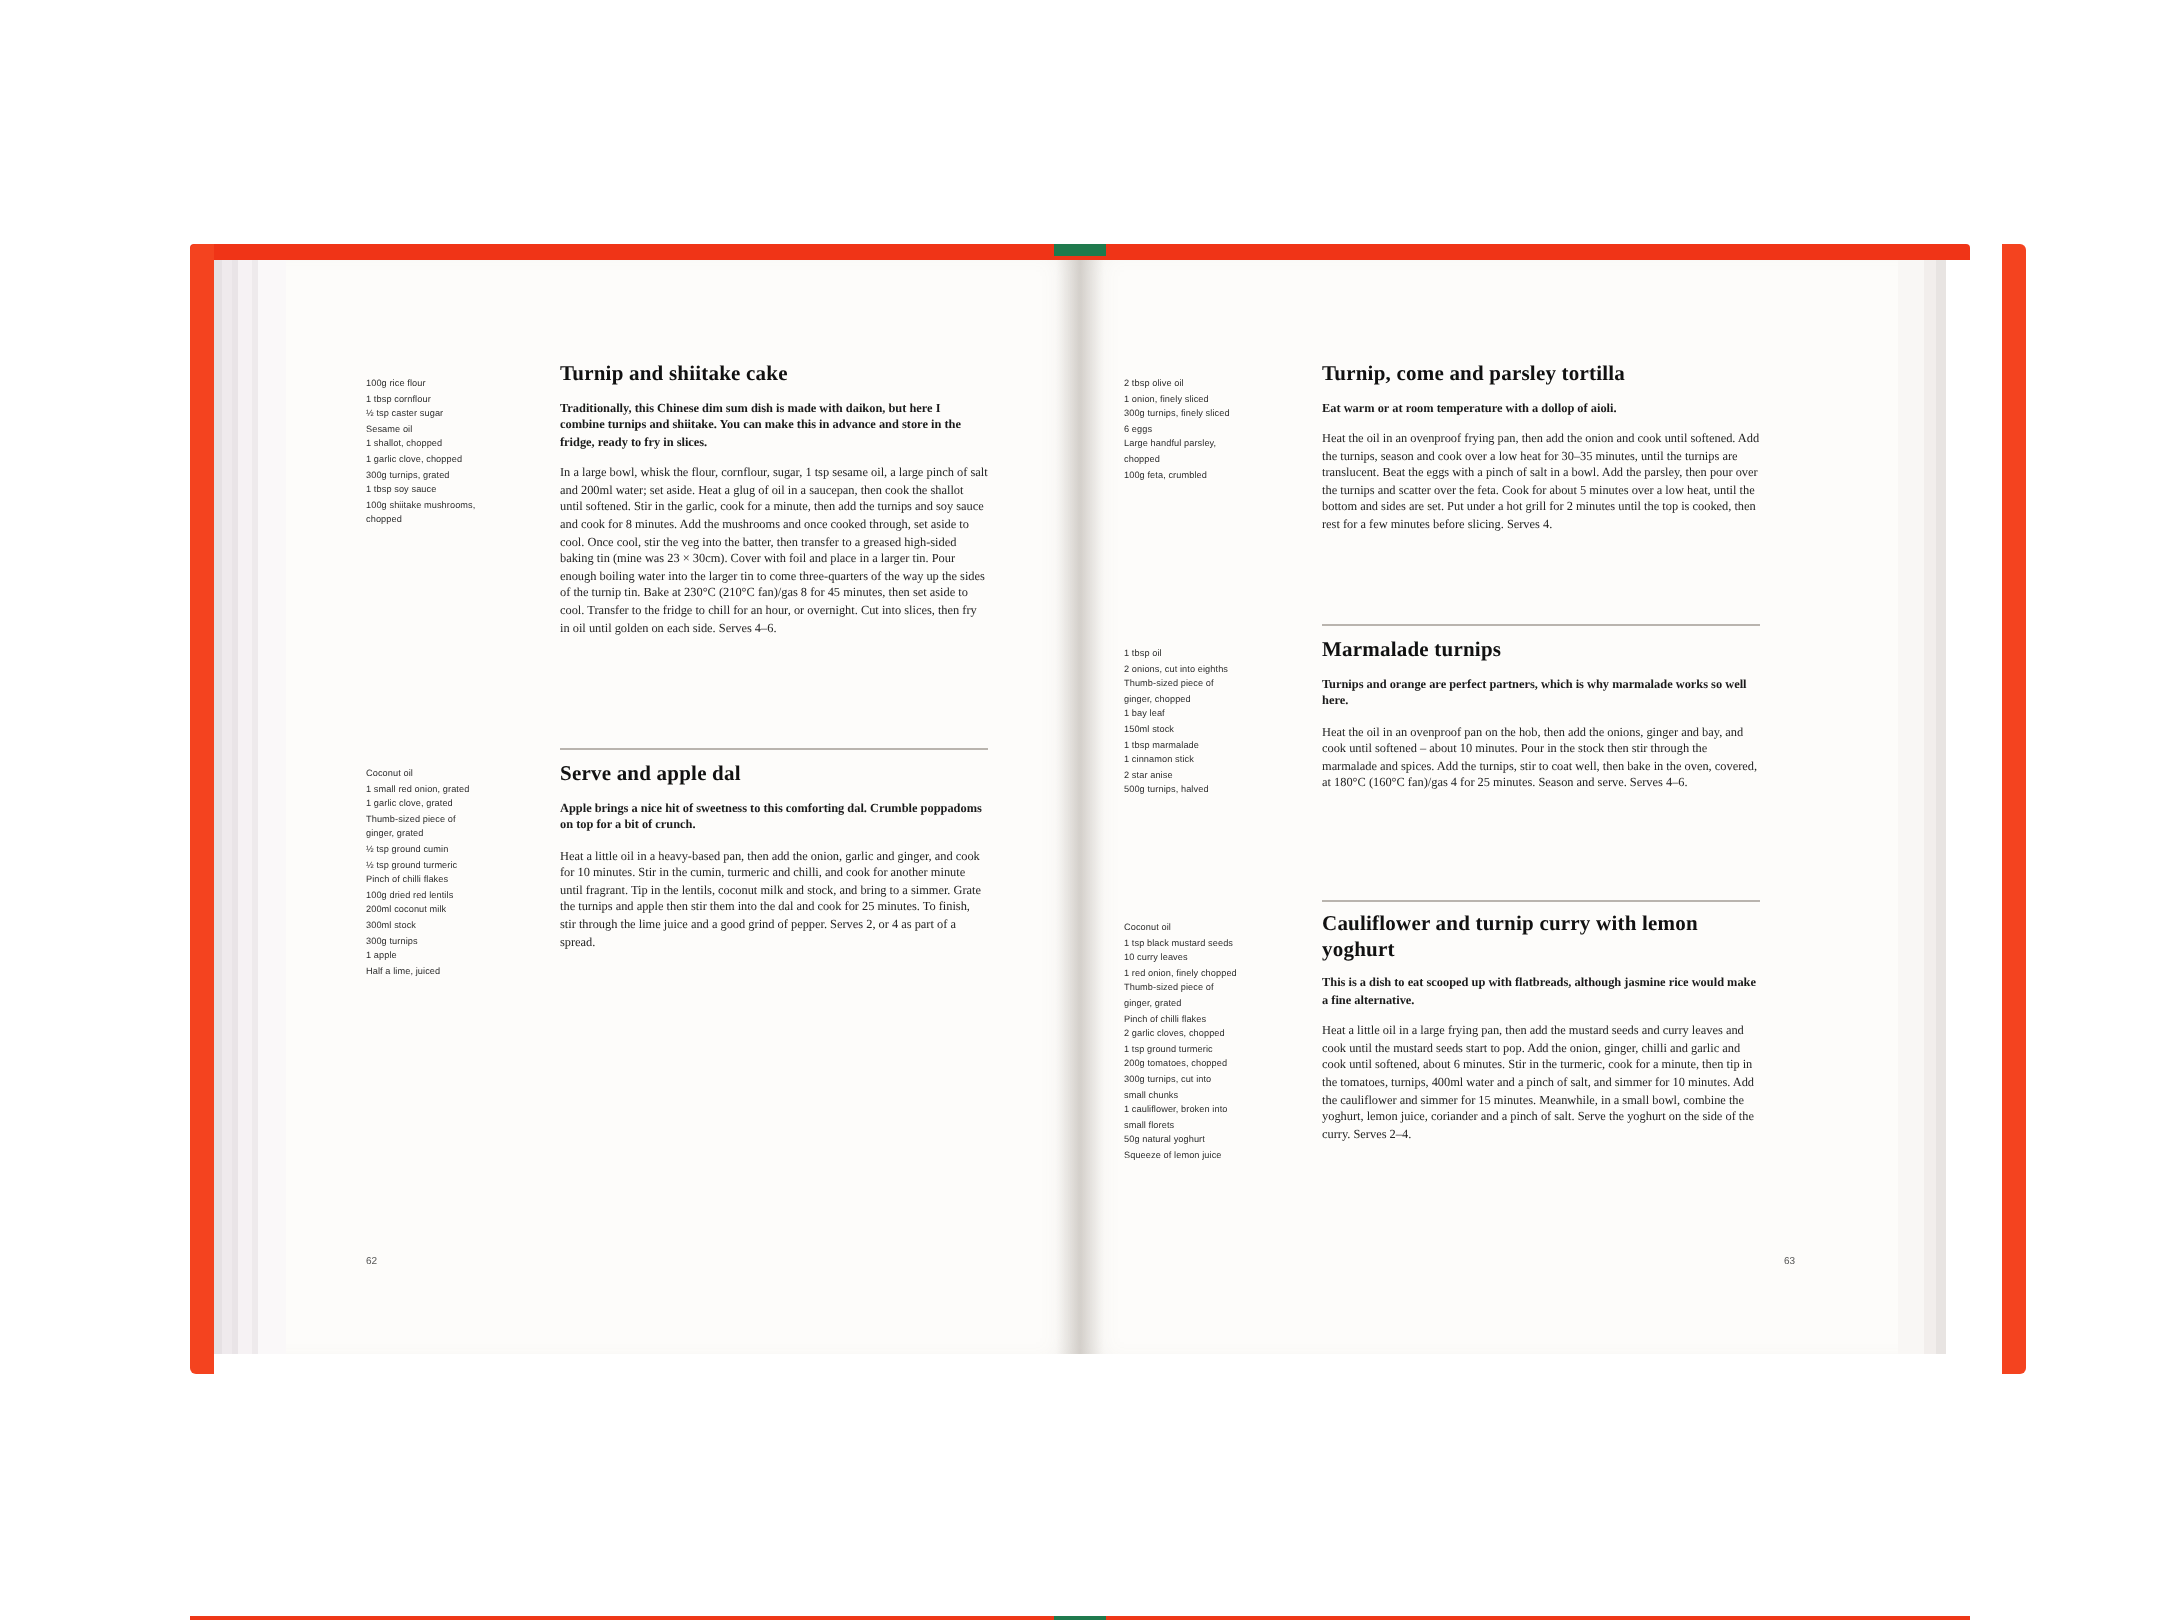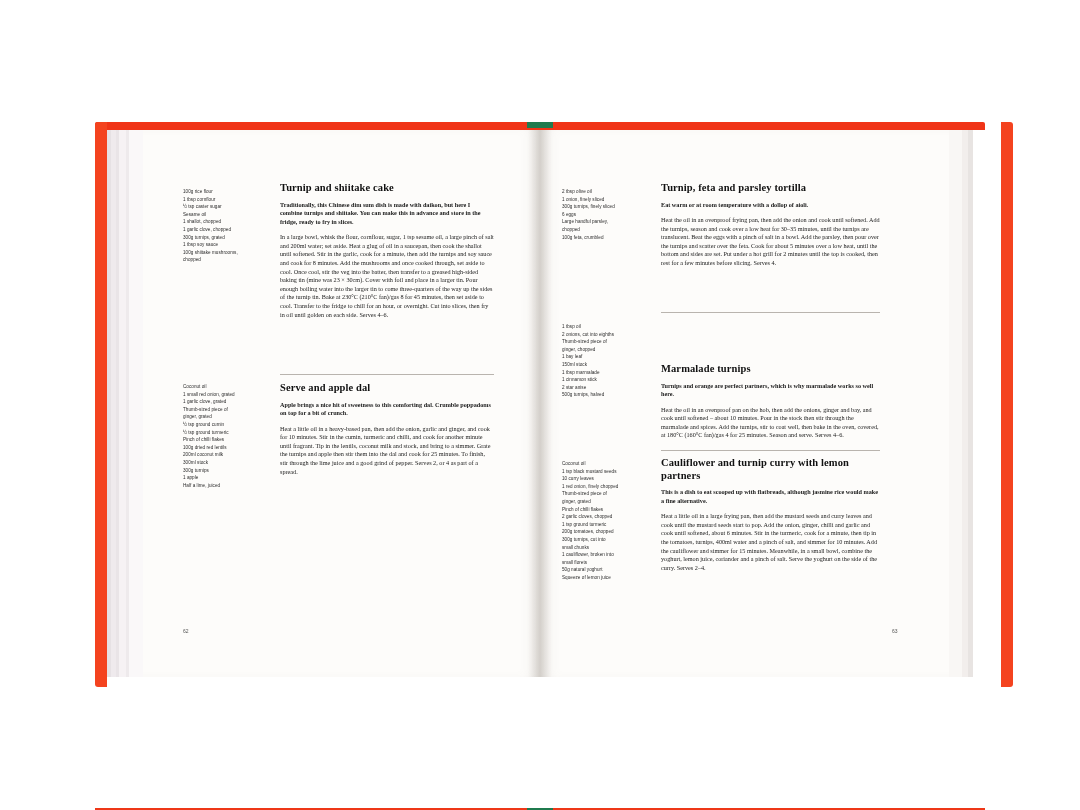--- a/index.html
+++ b/index.html
@@ -243,41 +243,41 @@
           <div>2 tbsp olive oil</div>
           <div>1 onion, finely sliced</div>
           <div>300g turnips, finely sliced</div>
           <div>6 eggs</div>
           <div>Large handful parsley,</div>
           <div>   chopped</div>
           <div>100g feta, crumbled</div>
         </div>
 
         <div class="block" style="left:121px; top:52px; width:219px;">
-          <h2 class="recipe-title">Turnip, feta and parsley tortilla</h2>
+          <h2 class="recipe-title">Turnip, come and parsley tortilla</h2>
           <p class="intro">Eat warm or at room temperature with a dollop of aioli.</p>
           <p class="body-par">Heat the oil in an ovenproof frying pan, then add the onion and cook until softened. Add the turnips, season and cook over a low heat for 30–35 minutes, until the turnips are translucent. Beat the eggs with a pinch of salt in a bowl. Add the parsley, then pour over the turnips and scatter over the feta. Cook for about 5 minutes over a low heat, until the bottom and sides are set. Put under a hot grill for 2 minutes until the top is cooked, then rest for a few minutes before slicing. Serves 4.</p>
         </div>
 
         <div class="block rule" style="left:121px; top:182px; width:219px;"></div>
 
         <div class="block col-ing" style="left:22px; top:193px; width:88px;">
           <div>1 tbsp oil</div>
           <div>2 onions, cut into eighths</div>
           <div>Thumb-sized piece of</div>
           <div>   ginger, chopped</div>
           <div>1 bay leaf</div>
           <div>150ml stock</div>
           <div>1 tbsp marmalade</div>
           <div>1 cinnamon stick</div>
           <div>2 star anise</div>
           <div>500g turnips, halved</div>
         </div>
 
-        <div class="block" style="left:121px; top:190px; width:219px;margin-top:43px;">
+        <div class="block" style="left:121px; top:190px; width:219px;">
           <h2 class="recipe-title">Marmalade turnips</h2>
           <p class="intro">Turnips and orange are perfect partners, which is why marmalade works so well here.</p>
           <p class="body-par">Heat the oil in an ovenproof pan on the hob, then add the onions, ginger and bay, and cook until softened – about 10 minutes. Pour in the stock then stir through the marmalade and spices. Add the turnips, stir to coat well, then bake in the oven, covered, at 180°C (160°C fan)/gas 4 for 25 minutes. Season and serve. Serves 4–6.</p>
         </div>
 
         <div class="block rule" style="left:121px; top:320px; width:219px;"></div>
 
         <div class="block col-ing" style="left:22px; top:330px; width:88px;">
           <div>Coconut oil</div>
           <div>1 tsp black mustard seeds</div>
@@ -291,21 +291,21 @@
           <div>200g tomatoes, chopped</div>
           <div>300g turnips, cut into</div>
           <div>   small chunks</div>
           <div>1 cauliflower, broken into</div>
           <div>   small florets</div>
           <div>50g natural yoghurt</div>
           <div>Squeeze of lemon juice</div>
         </div>
 
         <div class="block" style="left:121px; top:327px; width:219px;">
-          <h2 class="recipe-title">Cauliflower and turnip curry with lemon partners</h2>
+          <h2 class="recipe-title">Cauliflower and turnip curry with lemon yoghurt</h2>
           <p class="intro">This is a dish to eat scooped up with flatbreads, although jasmine rice would make a fine alternative.</p>
           <p class="body-par">Heat a little oil in a large frying pan, then add the mustard seeds and curry leaves and cook until the mustard seeds start to pop. Add the onion, ginger, chilli and garlic and cook until softened, about 6 minutes. Stir in the turmeric, cook for a minute, then tip in the tomatoes, turnips, 400ml water and a pinch of salt, and simmer for 10 minutes. Add the cauliflower and simmer for 15 minutes. Meanwhile, in a small bowl, combine the yoghurt, lemon juice, coriander and a pinch of salt. Serve the yoghurt on the side of the curry. Serves 2–4.</p>
         </div>
 
         <div class="block folio" style="left:352px; top:498px;">63</div>
       </div>
     </div>
 
     <div class="gutter-shadow"></div>
   </div>

